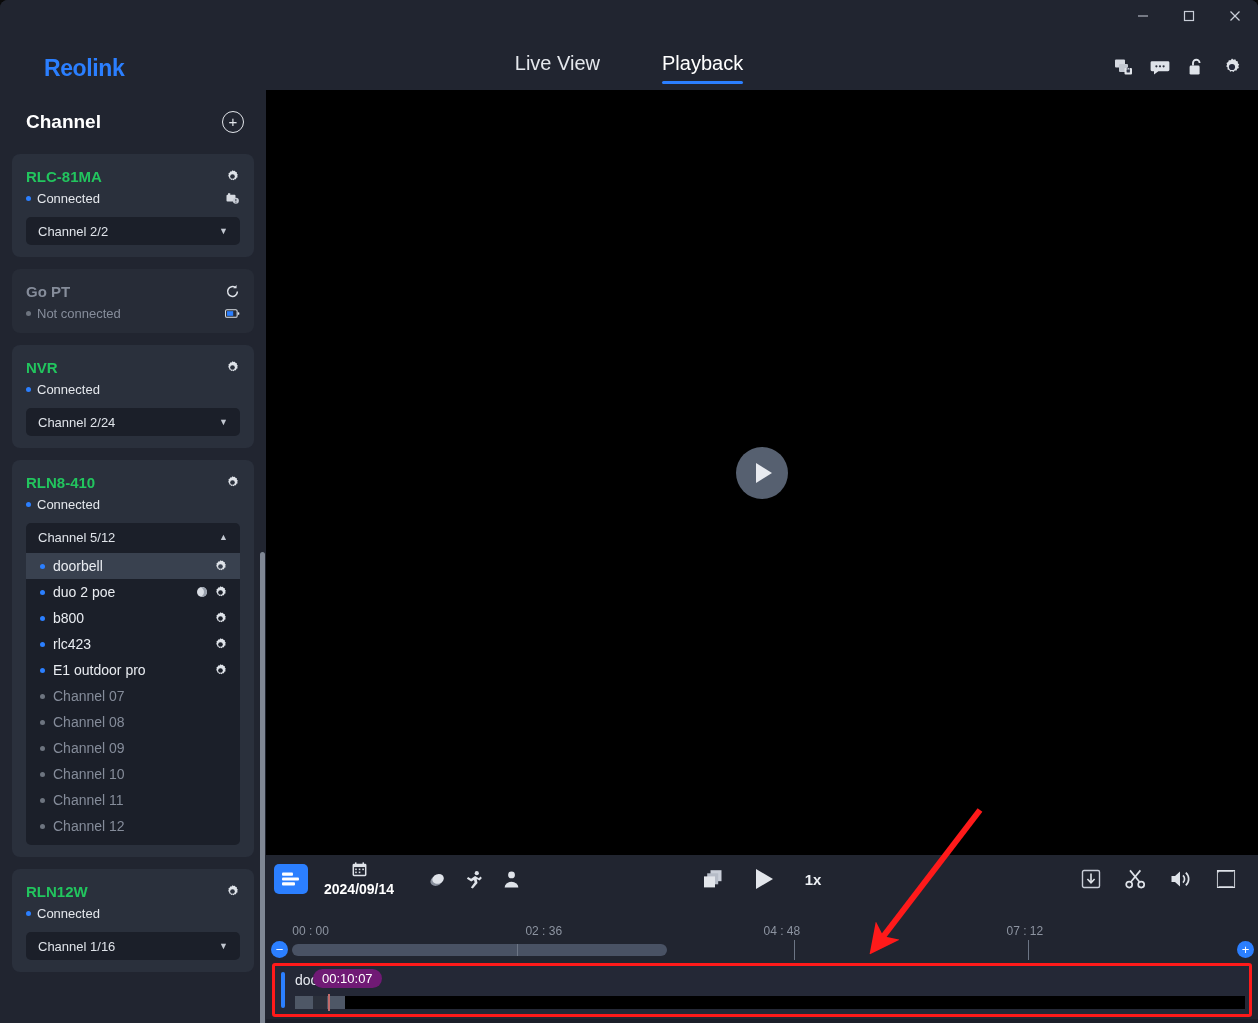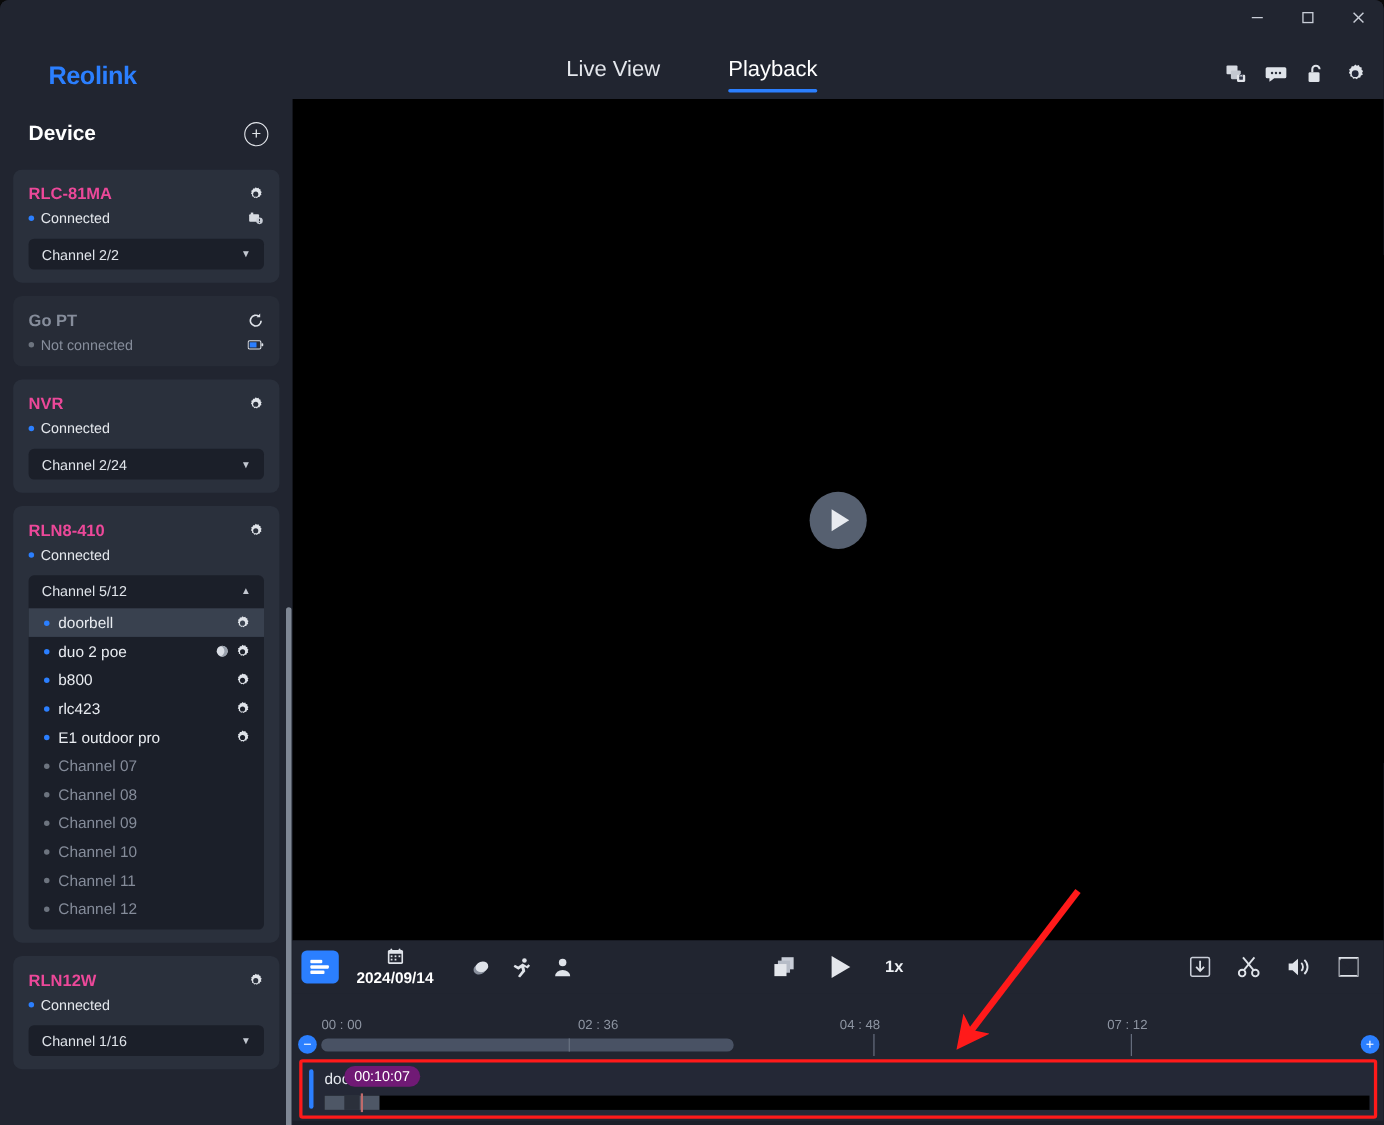--- a/index.html
+++ b/index.html
@@ -83,21 +83,21 @@
   }
   .devcard {
     background: #2a303c; border-radius: 8px;
     margin-bottom: 12px; padding: 14px 14px 12px 14px;
   }
   .devcard.disabled { background: #272c37; }
   .devrow {
     display: flex; align-items: center; justify-content: space-between;
     margin-bottom: 6px;
   }
-  .devname { color: #ec4899; font-size: 15px; font-weight: bold; }
+  .devname { color: #22c55e; font-size: 15px; font-weight: bold; }
   .devname.dim { color: #868d9b; }
   .devstatus { display: flex; align-items: center; gap: 6px; color: #e4e7ec; font-size: 13px; }
   .devstatus.dim { color: #868d9b; }
   .dot { width: 5px; height: 5px; border-radius: 50%; background: #2b7fff; flex: none; }
   .dot.off { background: #6d747f; }
   .gear { width: 15px; height: 15px; cursor: pointer; display:block; }
   .statusrow { display:flex; align-items:center; justify-content: space-between; }
   .chansel {
     margin-top: 11px; background: #1b1f29; border-radius: 5px;
     height: 28px; display: flex; align-items: center; justify-content: space-between;
@@ -277,21 +277,21 @@
       </svg>
       <svg class="hicon" viewBox="0 0 20 20">
         <path d="M10 1.6 l1.5 1.1 1.8-.5 .8 1.7 1.8 .5 -.1 1.9 1.4 1.2 -.9 1.6 .6 1.8 -1.7 .8 -.6 1.8 -1.9 .1 -1.2 1.4 -1.6-.9 -1.8 .6 -.8-1.7 -1.8-.6 .1-1.9 -1.4-1.2 .9-1.6 -.6-1.8 1.7-.8 .6-1.8 1.9-.1z" fill="#dfe3e9"></path>
         <circle cx="10" cy="10" r="3.1" fill="#23283a"></circle>
       </svg>
     </div>
   </div>
 
   <div class="sidebar">
     <div class="sidebar-head">
-      <div class="sidebar-title">Device</div>
+      <div class="sidebar-title">Channel</div>
       <div class="addbtn">+</div>
     </div>
 
     <div class="devlist">
 
       <div class="devcard">
         <div class="devrow">
           <div class="devname">RLC-81MA</div>
           <svg class="gear" viewBox="0 0 20 20">
             <path d="M10 1.6 l1.5 1.1 1.8-.5 .8 1.7 1.8 .5 -.1 1.9 1.4 1.2 -.9 1.6 .6 1.8 -1.7 .8 -.6 1.8 -1.9 .1 -1.2 1.4 -1.6-.9 -1.8 .6 -.8-1.7 -1.8-.6 .1-1.9 -1.4-1.2 .9-1.6 -.6-1.8 1.7-.8 .6-1.8 1.9-.1z" fill="#dfe3e9"></path>

